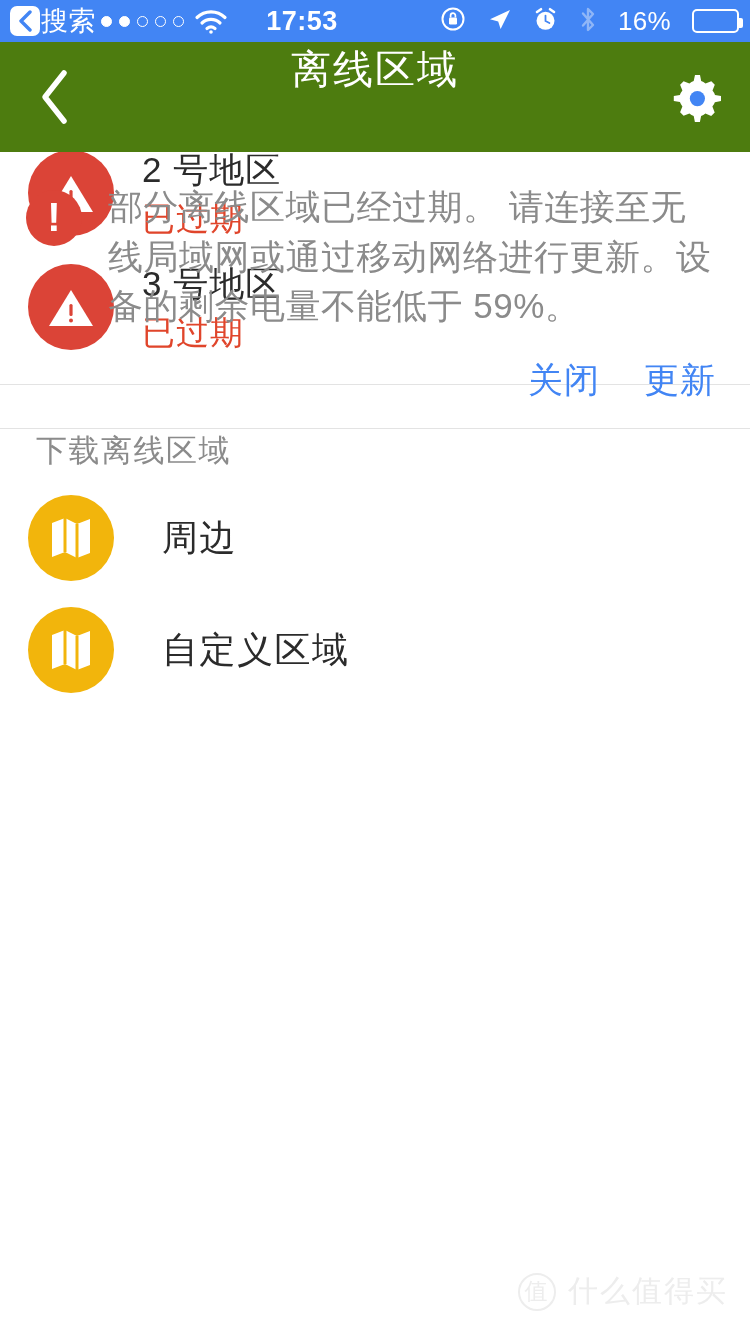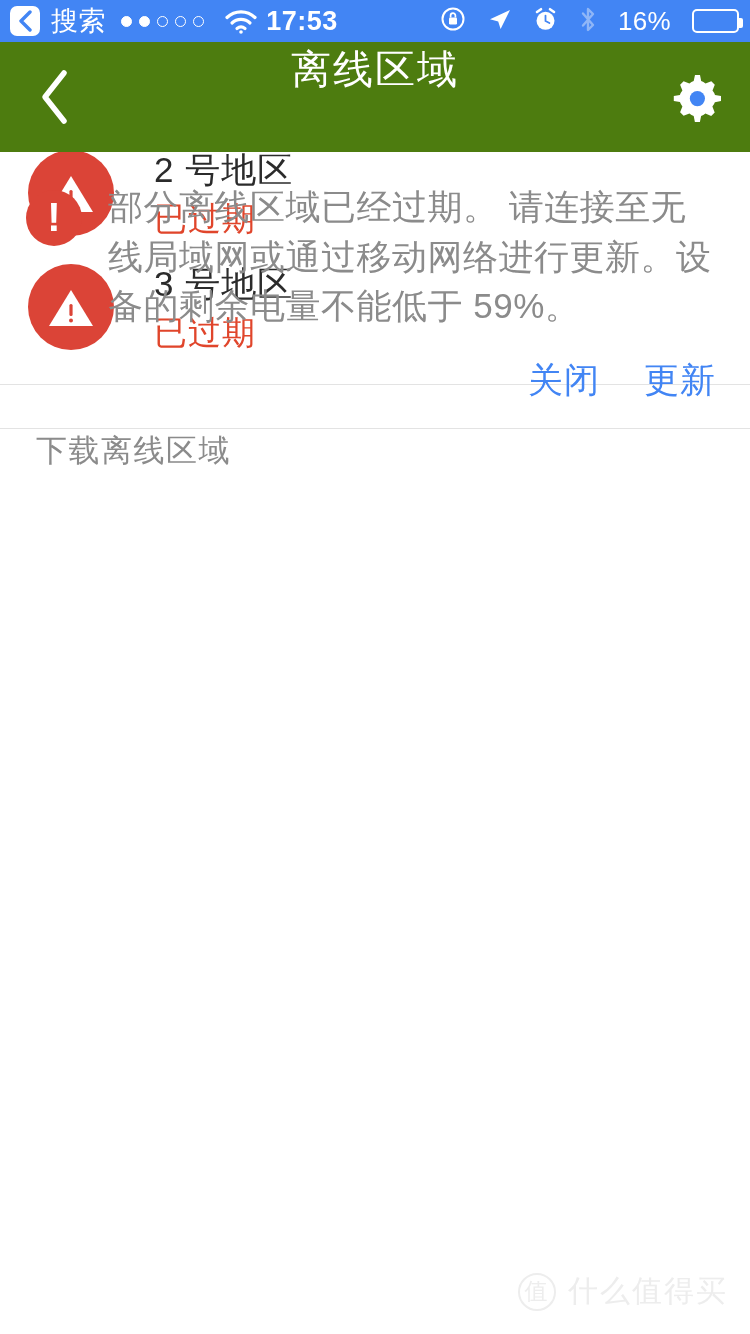--- a/index.html
+++ b/index.html
@@ -10,21 +10,21 @@
     overflow:hidden;
   }
   .phone { position:relative; width:750px; height:1334px; background:#fff; }
 
   
   .statusbar {
     position:absolute; top:0; left:0; width:750px; height:42px;
     background:#4285F4; color:#fff;
     display:flex; align-items:center;
   }
-  .sb-left { display:flex; align-items:center; padding-left:10px; gap:11px;text-align:center; }
+  .sb-left { display:flex; align-items:center; padding-left:10px; gap:1px;text-align:center; }
   .back-badge {
     width:30px; height:30px; border-radius:7px; background:#fff;
     display:flex; align-items:center; justify-content:center;
   }
   .back-badge svg { display:block; }
   .sb-carrier { font-size:27px; letter-spacing:0.5px; line-height:1; }
   .dots { display:flex; align-items:center; gap:7px; margin-left:4px; }
   .dot { width:11px; height:11px; border-radius:50%; border:1.6px solid #fff; }
   .dot.on { background:#fff; }
   .wifi { margin-left:9px; display:flex; align-items:center; }
@@ -87,21 +87,21 @@
 
   
   .expired-list { padding:22px 0 20px 0; }
   .row { display:flex; align-items:center; height:114px; padding-left:28px; }
   .circle {
     width:86px; height:86px; border-radius:50%;
     flex:0 0 86px; display:flex; align-items:center; justify-content:center;
   }
   .circle.red { background:#DB4437; }
   .circle.yellow { background:#F2B50C; }
-  .row-text { margin-left:40px; }
+  .row-text { margin-left:28px; }
   .row-title { font-size:35px; color:#2b2b2b; letter-spacing:1px; line-height:1.25; }
   .row-sub { font-size:33px; color:#E0452B; letter-spacing:1px; margin-top:7px; line-height:1.2; }
 
   
   .section-label {
     font-size:31px; color:#8b8b8b; letter-spacing:1.5px;
     padding:45px 0 10px 36px;
   }
   .dl-row { display:flex; align-items:center; height:112px; padding-left:28px; }
   .dl-title { margin-left:48px; font-size:36px; color:#2b2b2b; letter-spacing:1.5px; }
@@ -257,20 +257,42 @@
           <div class="row-title">3 号地区</div>
           <div class="row-sub">已过期</div>
         </div>
       </div>
     </div>
 
   <div class="divider"></div>
 
   <div>
     <div class="section-label">下载离线区域</div>
+    <div id="download-list">
+        <div class="dl-row">
+          <div class="circle yellow">
+            <svg width="44" height="46" viewBox="0 0 44 46" aria-hidden="true">
+              <path d="M3 8 L16 3 L28 9 L41 4 V38 L28 43 L16 37 L3 42 Z" fill="#ffffff"></path>
+              <path d="M16 3 V37" stroke="#F2B50C" stroke-width="3"></path>
+              <path d="M28 9 V43" stroke="#F2B50C" stroke-width="3"></path>
+            </svg>
+          </div>
+          <div class="dl-title">周边</div>
+        </div>
+        <div class="dl-row">
+          <div class="circle yellow">
+            <svg width="44" height="46" viewBox="0 0 44 46" aria-hidden="true">
+              <path d="M3 8 L16 3 L28 9 L41 4 V38 L28 43 L16 37 L3 42 Z" fill="#ffffff"></path>
+              <path d="M16 3 V37" stroke="#F2B50C" stroke-width="3"></path>
+              <path d="M28 9 V43" stroke="#F2B50C" stroke-width="3"></path>
+            </svg>
+          </div>
+          <div class="dl-title">自定义区域</div>
+        </div>
+      </div>
   </div>
 
   <div class="watermark">
     <span class="wm-logo">值</span>
     <span>什么值得买</span>
   </div>
 
 </div>
 
 </body></html>

